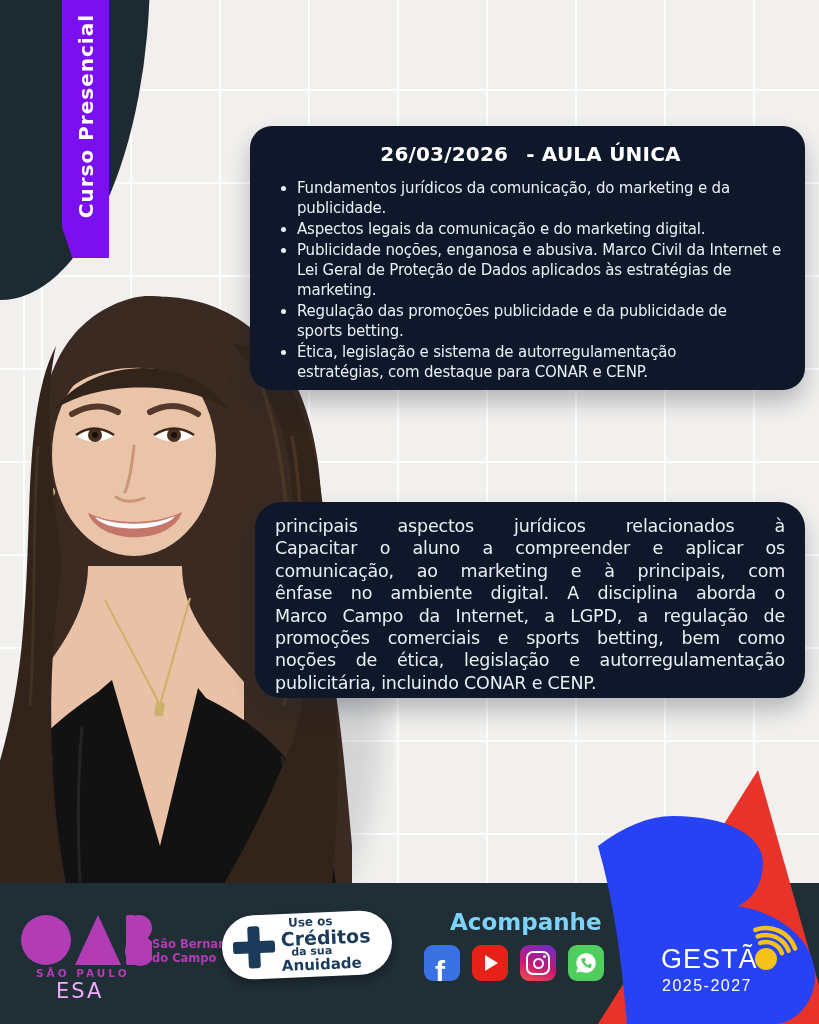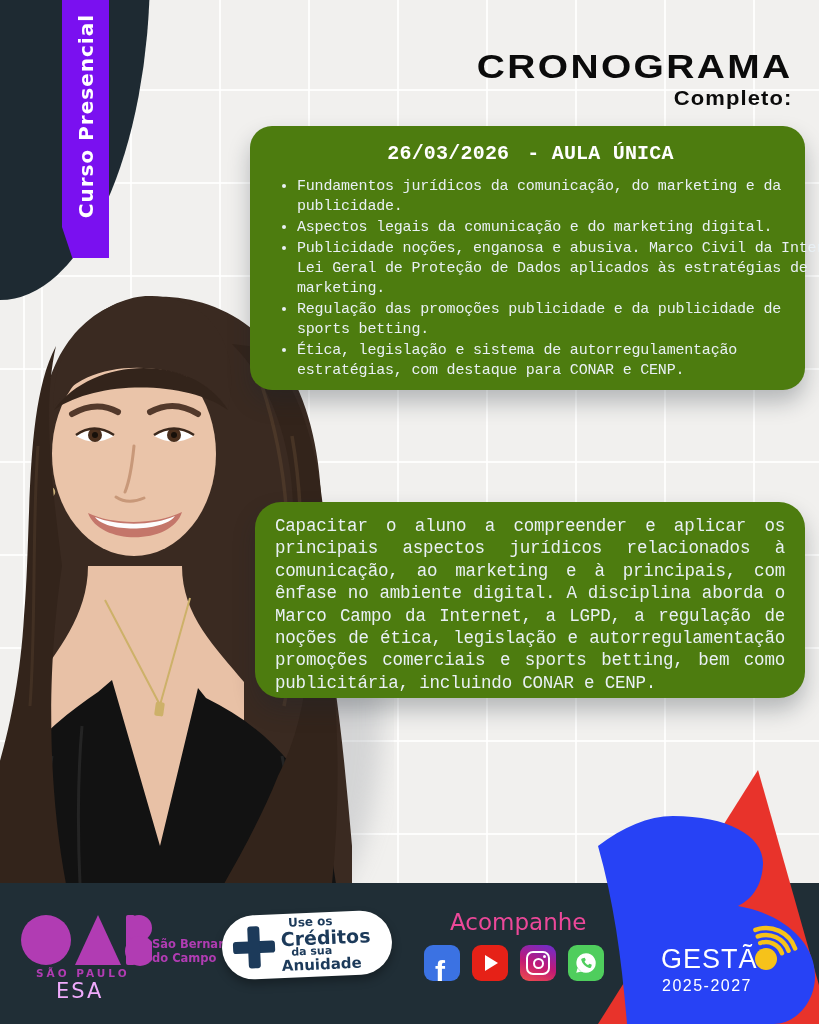--- a/index.html
+++ b/index.html
@@ -24,22 +24,22 @@
   .h-block{position:absolute;right:27px;text-align:right;color:#0b0b0b;z-index:4;}
   .h-block .big{display:inline-block;font-family:"Liberation Sans",sans-serif;font-weight:700;
           font-size:33px;letter-spacing:2px;transform:scaleX(1.18);transform-origin:right center;
           margin:0;line-height:1.05;}
   .h-block .sub{display:block;font-family:"Liberation Sans",sans-serif;font-weight:700;font-size:20px;
           letter-spacing:1px;transform:scaleX(1.1);transform-origin:right center;margin-top:2px;}
   .h-cron{top:50px;}
   .h-obj{top:428px;}
   .h-obj .sub{margin-right:24px;}
   
-  .card{position:absolute;background:#4d7c0f;border-radius:22px;color:#e9f0f5;z-index:4;
-        box-shadow:0 12px 22px rgba(25,35,45,.28);box-sizing:border-box;font-family:Liberation Mono, monospace;}
+  .card{position:absolute;background:#0f172a;border-radius:22px;color:#e9f0f5;z-index:4;
+        box-shadow:0 12px 22px rgba(25,35,45,.28);box-sizing:border-box;}
   .card1{left:250px;top:126px;width:555px;height:264px;padding:16px 24px 12px 30px;}
   .card1 .title{text-align:center;font-weight:700;font-size:20px;color:#ffffff;letter-spacing:.2px;}
   .card1 .title .sess{margin-left:18px;}
   .card1 ul{margin:12px 0 16px;padding-left:17px;font-size:15px;line-height:20px;letter-spacing:-.2px;}
   .card1 li{white-space:pre;margin:0 0 1px;}
   .card2{left:255px;top:502px;width:550px;height:196px;padding:13px 20px;font-size:17.5px;
          line-height:22.4px;letter-spacing:-.2px;border-radius:26px;}
   .jline{text-align:justify;text-align-last:justify;white-space:nowrap;}
   .jline:last-child{text-align-last:left;}
   
@@ -59,21 +59,21 @@
   .badge .plus{position:relative;width:42px;height:42px;margin-left:11px;flex:none;}
   .badge .plus::before,.badge .plus::after{content:"";position:absolute;background:#1c3a5a;border-radius:3px;}
   .badge .plus::before{left:0;top:15px;width:42px;height:12px;}
   .badge .plus::after{left:15px;top:0;width:12px;height:42px;}
   .badge .btxt{color:#1c3a5a;margin-left:6px;line-height:.98;font-weight:800;}
   .badge .l1{font-size:12px;margin-left:8px;}
   .badge .l2{font-size:19px;}
   .badge .l3{font-size:11px;margin-left:10px;}
   .badge .l4{font-size:15px;}
   
-  .follow{position:absolute;left:450px;top:26px;color:#ec4899;font-size:23px;font-weight:400;}
+  .follow{position:absolute;left:450px;top:26px;color:#7dd3fc;font-size:23px;font-weight:700;}
   .icons{position:absolute;left:424px;top:62px;display:flex;gap:12px;}
   .icon{width:36px;height:36px;border-radius:9px;position:relative;display:flex;
         align-items:center;justify-content:center;}
   .fb{background:#3b72e3;overflow:hidden;}
   .fb .f{color:#fff;font-weight:700;font-size:30px;font-family:"Liberation Sans",sans-serif;
         position:absolute;bottom:-8px;left:11px;}
   .yt{background:#e62117;}
   .yt .tri{width:0;height:0;border-left:13px solid #fff;border-top:8px solid transparent;
         border-bottom:8px solid transparent;margin-left:3px;}
   .ig{background:linear-gradient(200deg,#6a2ed1 0%,#c21975 55%,#f0504a 100%);}
@@ -90,24 +90,20 @@
 <body>
 
 <div class="canvas">
   <div class="bg-grid"></div>
   <div class="blob"></div>
 
   <div class="ribbon">
     <span>Curso Presencial</span>
   </div>
 
-  <div class="h-block h-cron">
-    <span class="big">CRONOGRAMA</span>
-    <span class="sub">Completo:</span>
-  </div>
 
   <div class="card card1">
     <div class="title">
       <span>26/03/2026</span><span class="sess">- AULA ÚNICA</span>
     </div>
     <ul>
         <li>Fundamentos jurídicos da comunicação, do marketing e da
 publicidade.</li>
         <li>Aspectos legais da comunicação e do marketing digital.</li>
         <li>Publicidade noções, enganosa e abusiva. Marco Civil da Internet e
@@ -115,27 +111,27 @@
 marketing.</li>
         <li>Regulação das promoções publicidade e da publicidade de
 sports betting.</li>
         <li>Ética, legislação e sistema de autorregulamentação
 estratégias, com destaque para CONAR e CENP.</li>
       </ul>
   </div>
 
 
   <div class="card card2">
+      <div class="jline">principais aspectos jurídicos relacionados à</div>
       <div class="jline">Capacitar o aluno a compreender e aplicar os</div>
-      <div class="jline">principais aspectos jurídicos relacionados à</div>
       <div class="jline">comunicação, ao marketing e à principais, com</div>
       <div class="jline">ênfase no ambiente digital. A disciplina aborda o</div>
       <div class="jline">Marco Campo da Internet, a LGPD, a regulação de</div>
+      <div class="jline">promoções comerciais e sports betting, bem como</div>
       <div class="jline">noções de ética, legislação e autorregulamentação</div>
-      <div class="jline">promoções comerciais e sports betting, bem como</div>
       <div class="jline">publicitária, incluindo CONAR e CENP.</div>
     </div>
 
   <svg class="portrait" viewBox="0 0 402 598" aria-hidden="true">
     <defs>
         <filter id="soft" x="-50%" y="-50%" width="200%" height="200%">
           <feGaussianBlur stdDeviation="12"></feGaussianBlur>
         </filter>
       </defs>
     <ellipse cx="305" cy="430" rx="85" ry="200" fill="#8a8f96" opacity=".28" filter="url(#soft)"></ellipse>

